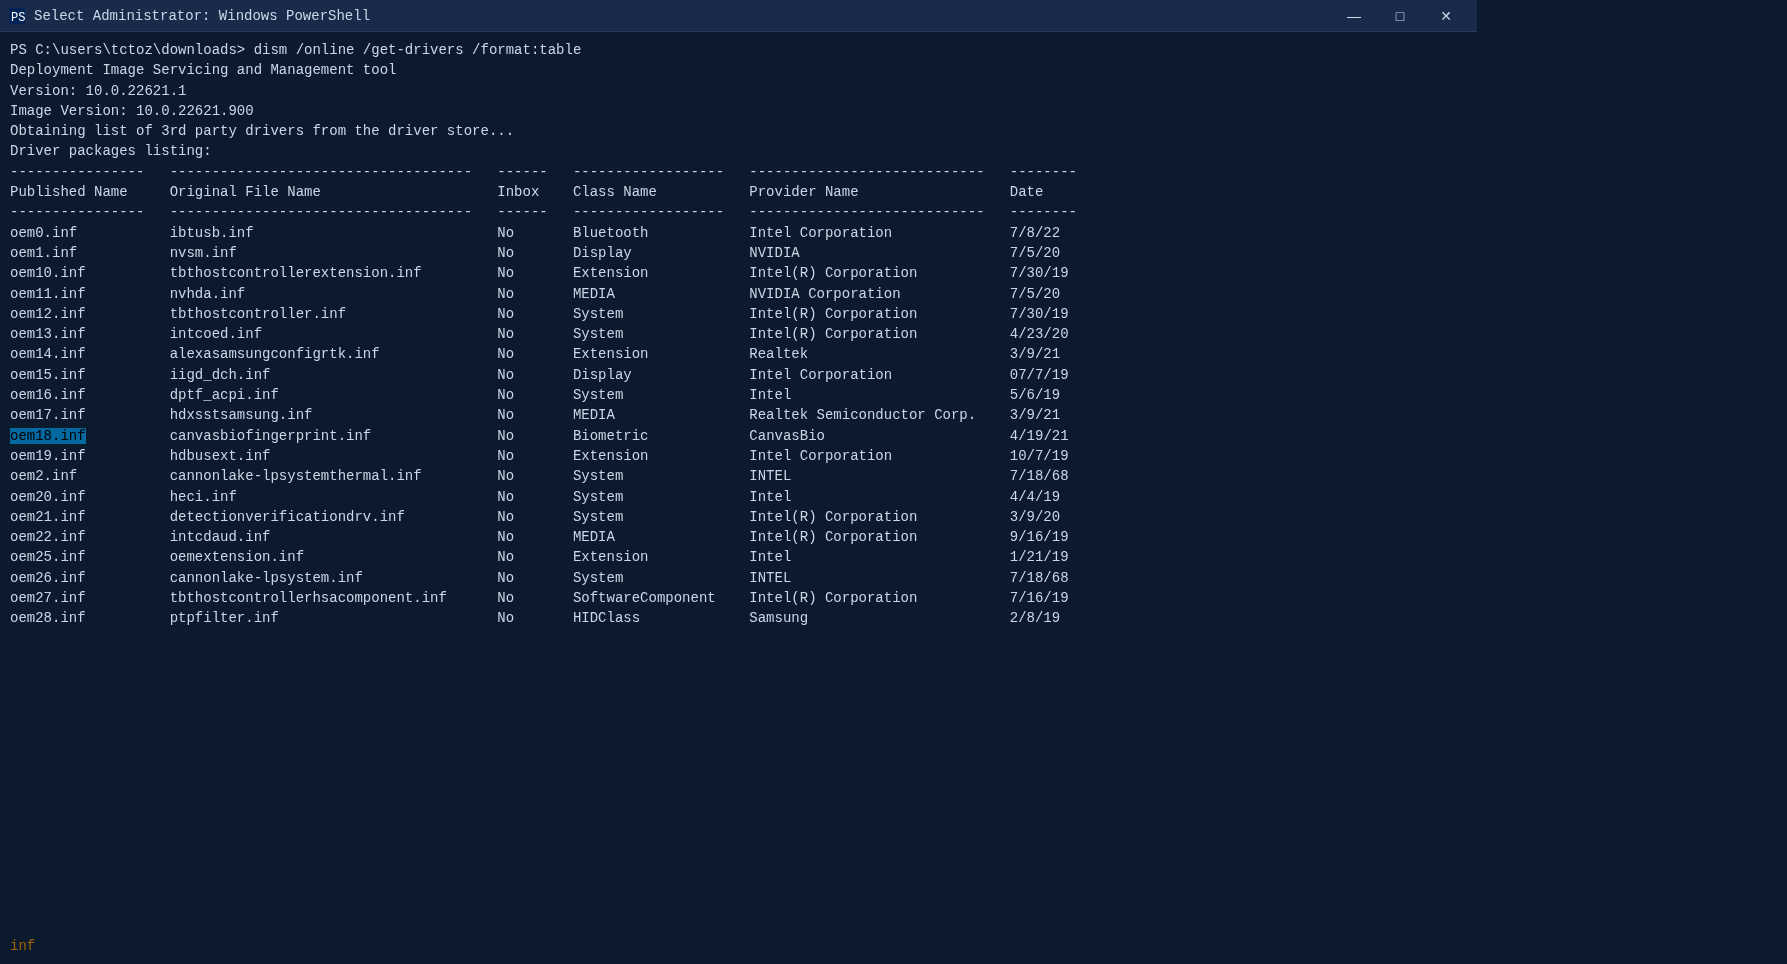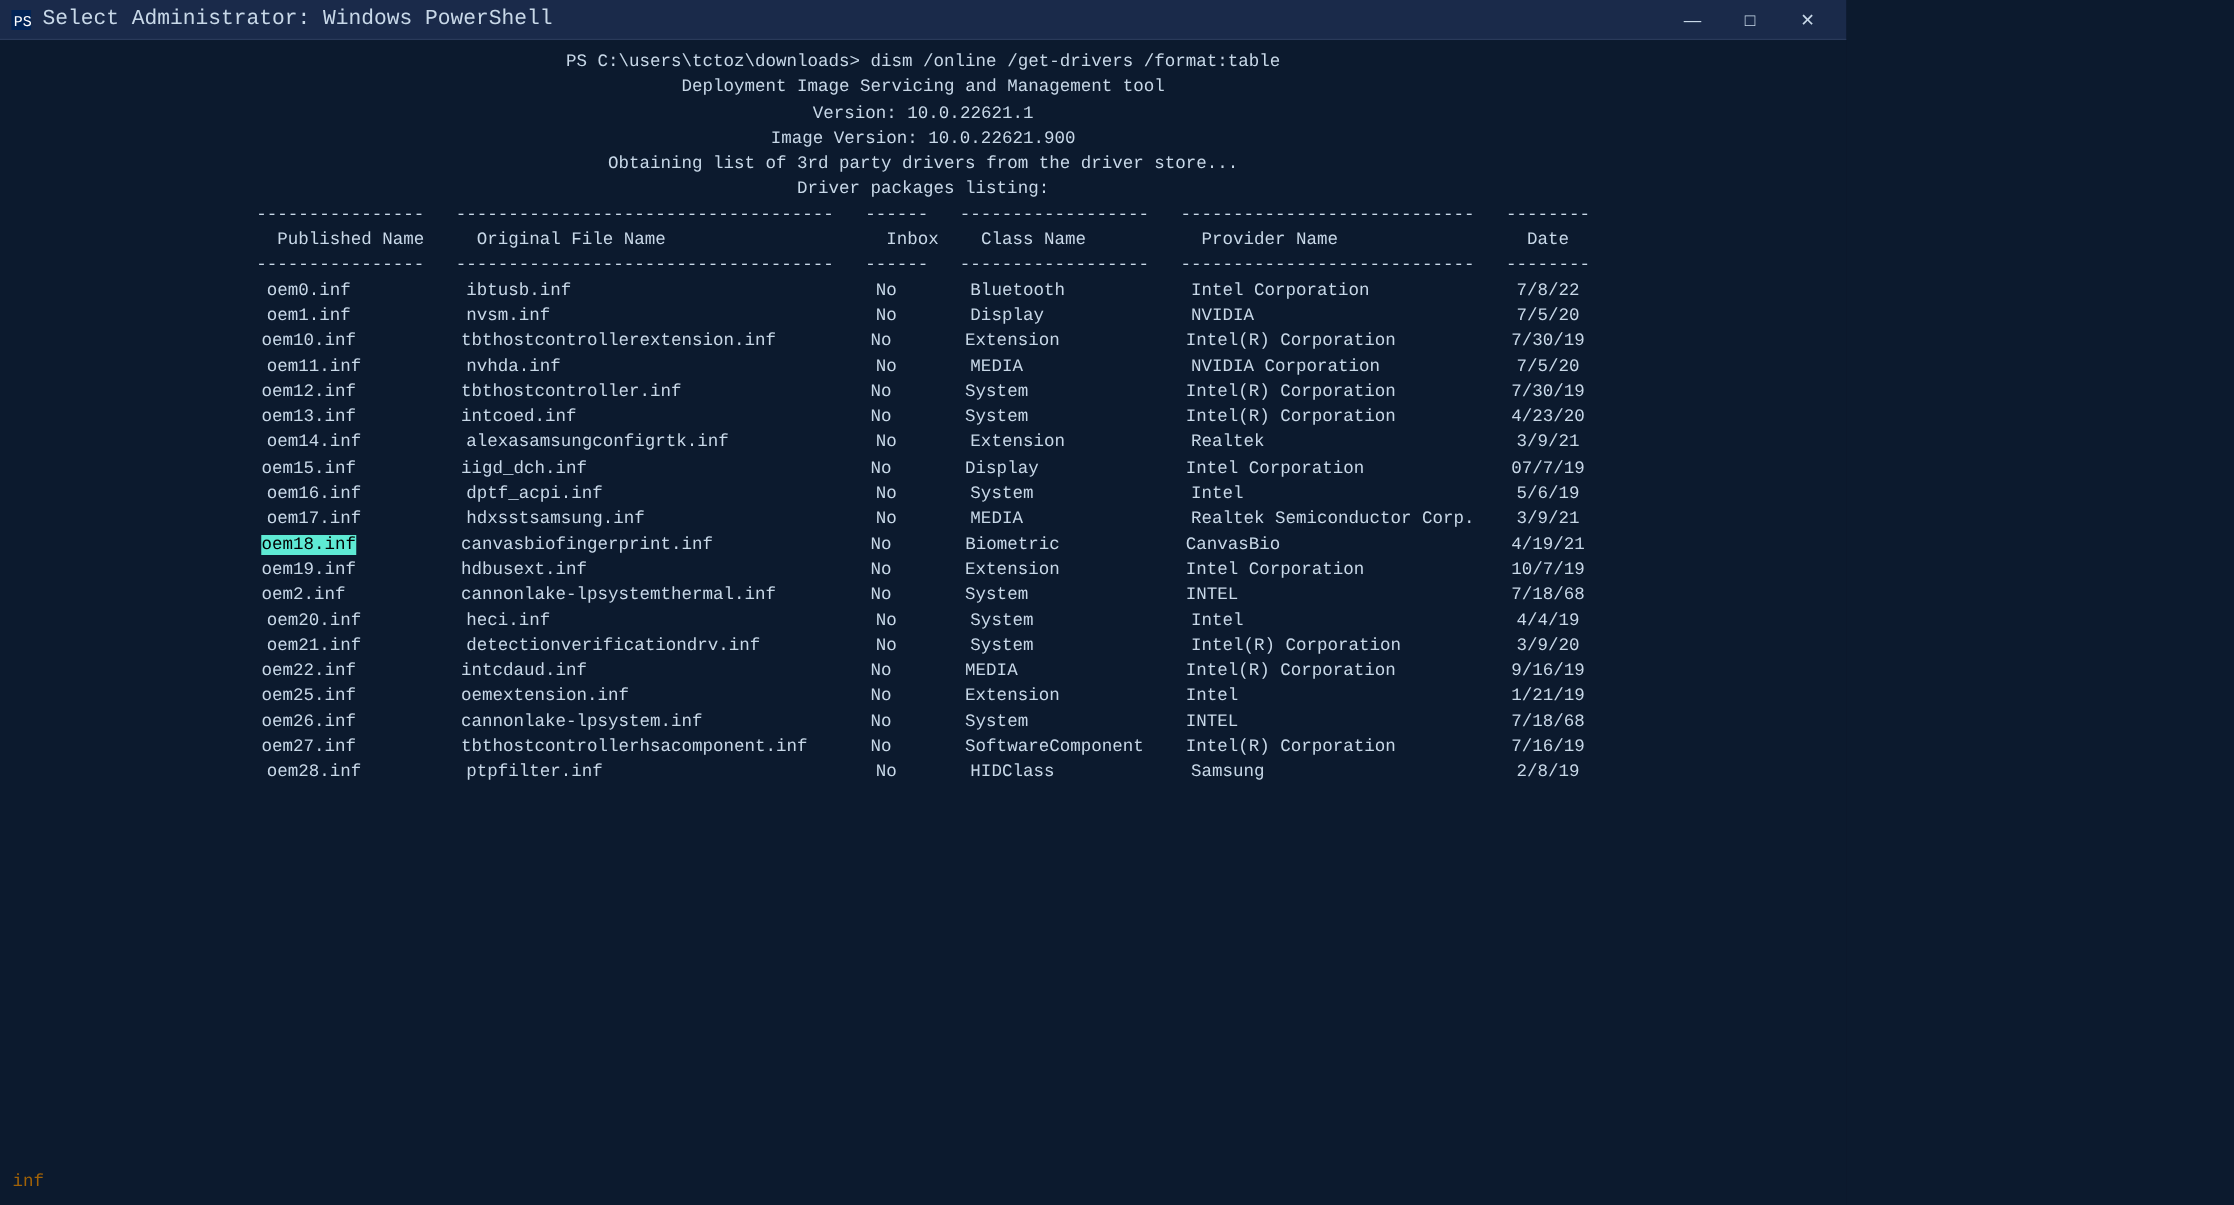--- a/index.html
+++ b/index.html
@@ -31,21 +31,21 @@
       height: 18px;
       margin-right: 8px;
       display: flex;
       align-items: center;
       justify-content: center;
       color: #4a9eff;
       font-size: 16px;
     }
     .title-bar-title {
       flex: 1;
-      font-size: 17px;
+      font-size: 14px;
       color: #c8d8e8;
     }
     .title-bar-controls {
       display: flex;
       gap: 0;
     }
     .title-bar-btn {
       width: 46px;
       height: 32px;
       display: flex;
@@ -63,21 +63,21 @@
       overflow: hidden;
       background: #0c1a2e;
     }
     .line {
       white-space: pre;
       line-height: 1.45;
       color: #c8d8e8;
     }
     .line.prompt { color: #c8d8e8; }
     .highlight {
-      background: #5eead4;
+      background: #0369a1;
       color: #000;
       font-family: Liberation Mono, monospace;
     }
   </style>
 </head>
 <body>
 
 <div class="window">
 
   <div class="title-bar">
@@ -88,21 +88,21 @@
       </svg>
     </div>
     <span class="title-bar-title">Select Administrator: Windows PowerShell</span>
     <div class="title-bar-controls">
       <button class="title-bar-btn">—</button>
       <button class="title-bar-btn">□</button>
       <button class="title-bar-btn close">✕</button>
     </div>
   </div>
 
-  <div class="terminal" style="position: relative; text-align: center;">
+  <div class="terminal" style="position: relative;">
     <div class="line prompt"><span>PS C:\users\tctoz\downloads&gt; </span><span>dism /online /get-drivers /format:table</span></div>
     <div id="terminal-lines">
         <div class="line"></div>
         <div class="line">Deployment Image Servicing and Management tool</div>
         <div class="line">Version: 10.0.22621.1</div>
         <div class="line"></div>
         <div class="line">Image Version: 10.0.22621.900</div>
         <div class="line"></div>
         <div class="line">Obtaining list of 3rd party drivers from the driver store...</div>
         <div class="line"></div>

